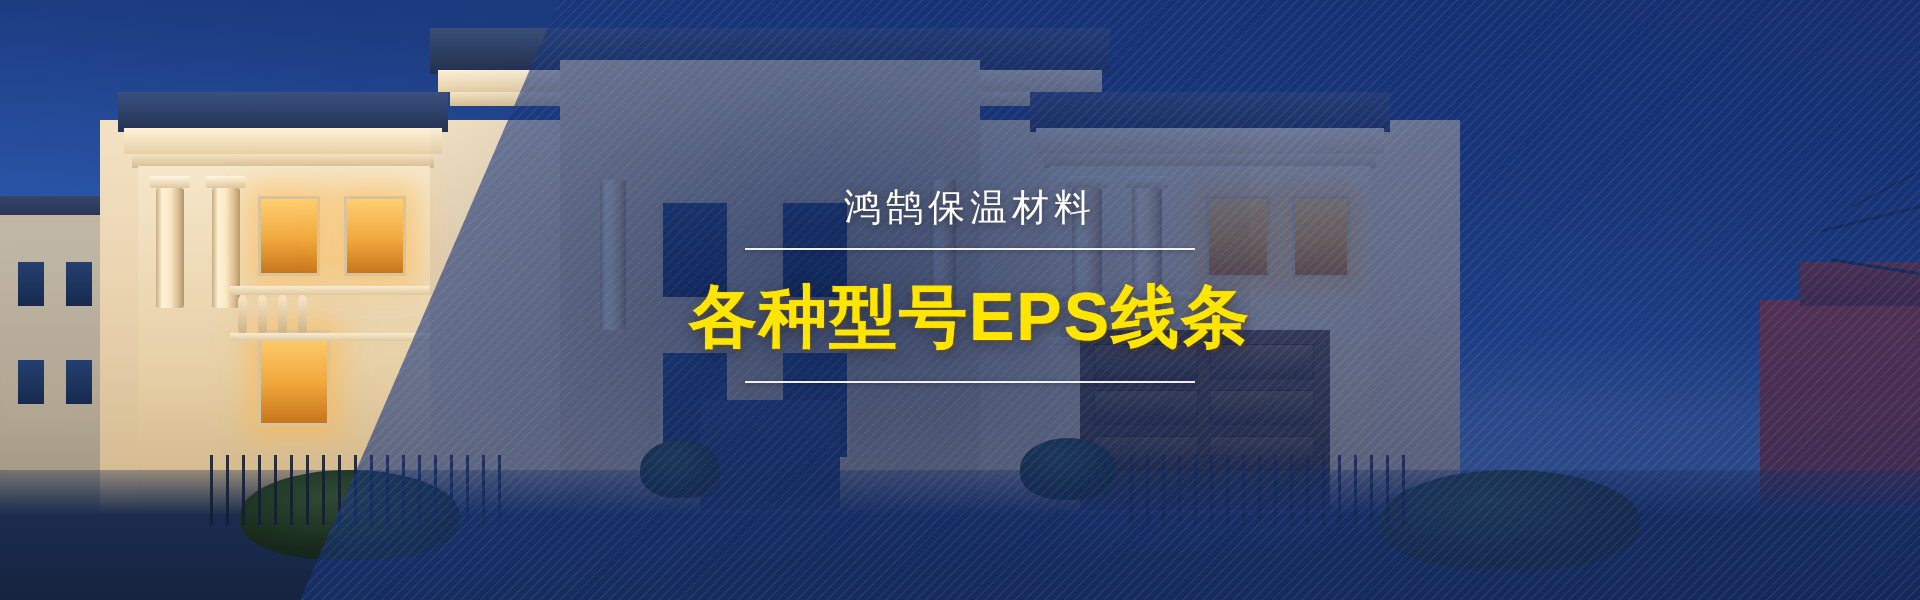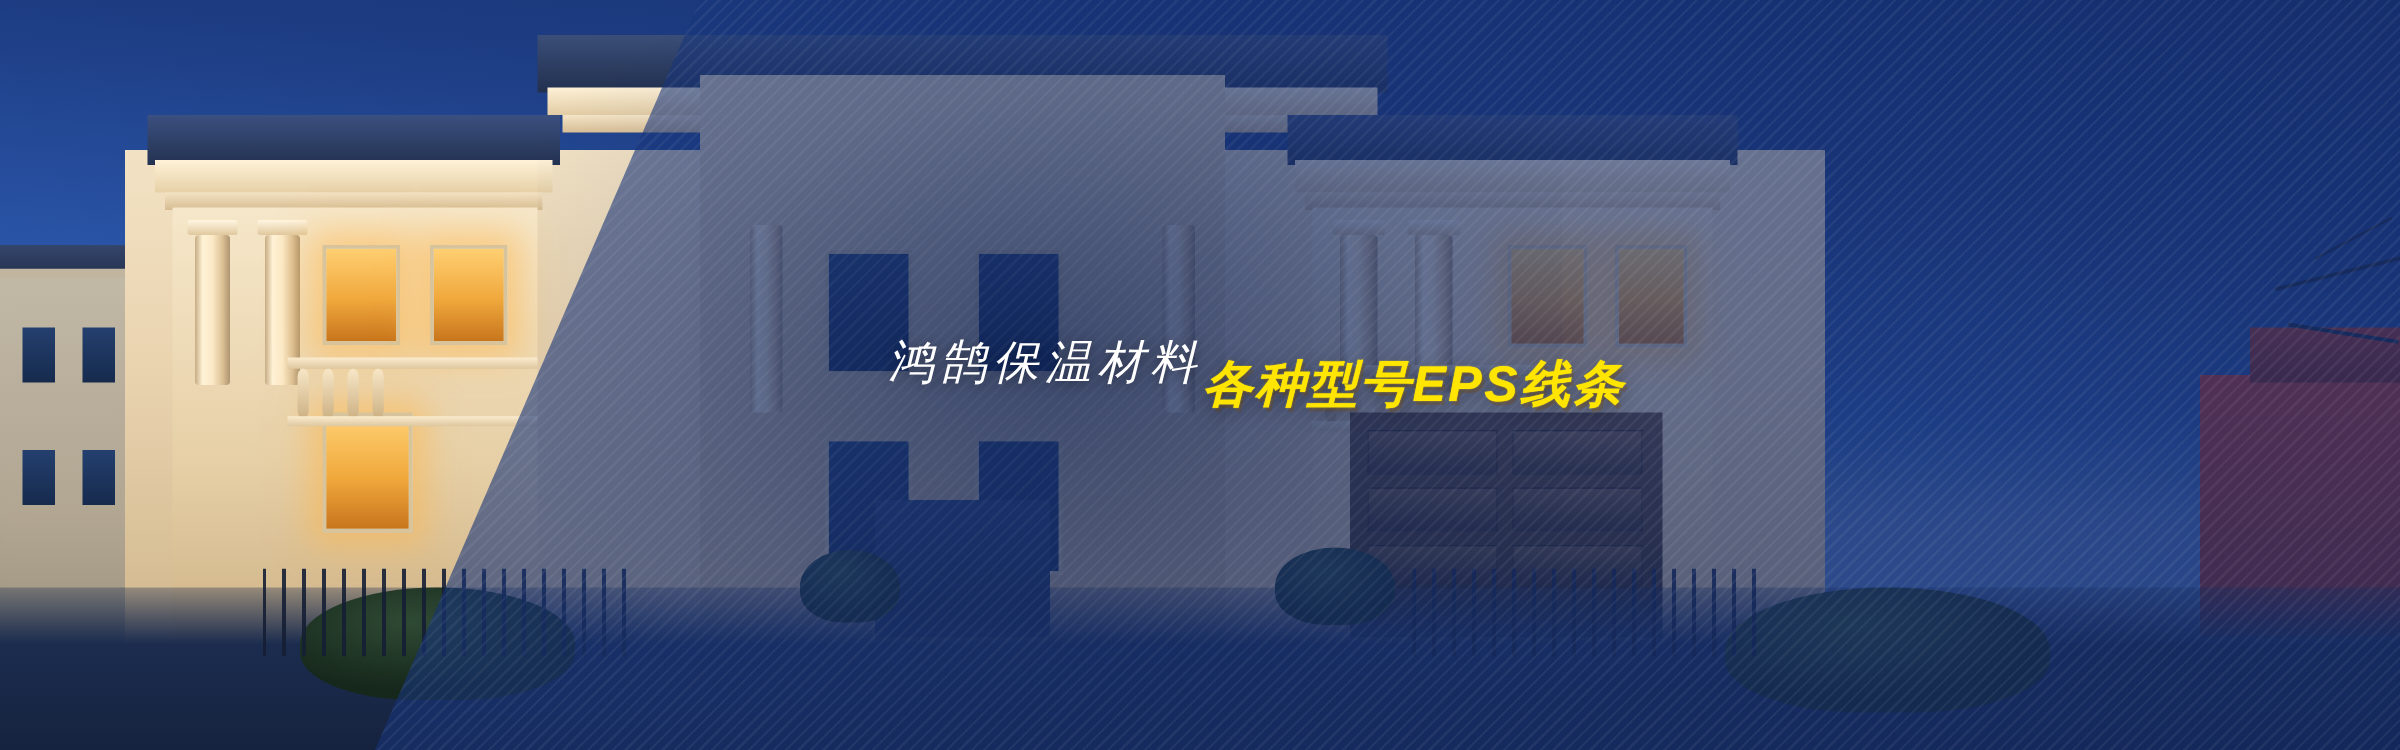--- a/index.html
+++ b/index.html
@@ -137,23 +137,22 @@
   
   .content{
     position:absolute;
     left:0;top:0;width:1920px;height:600px;
     display:flex;flex-direction:column;
     align-items:center;justify-content:center;
     gap:0;
   }
   .inner{
     width:520px;
-    display:flex;flex-direction:row;align-items:flex-end;
+    display:flex;flex-direction:column;align-items:center;
     transform:translateX(10px);
-    font-style:italic;
   }
 
   .eyebrow{
     color:#ffffff;
     font-size:37px;
     letter-spacing:5px;
     line-height:1;
     text-shadow:0 2px 10px rgba(0,0,0,.45);
     white-space:nowrap;
     margin-bottom:22px;
@@ -162,21 +161,21 @@
   .rule{
     width:450px;height:2px;
     background:rgba(255,255,255,.92);
     box-shadow:0 1px 4px rgba(0,0,0,.35);
   }
   .rule.top{margin-bottom:30px;}
   .rule.bottom{margin-top:28px;margin-bottom:28px;}
 
   .headline{
     color:#ffe500;
-    font-size:40px;
+    font-size:68px;
     font-weight:bold;
     line-height:1.07;
     letter-spacing:2px;
     white-space:nowrap;
     text-shadow:
       0 0 1px #ffe500,
       2px 3px 0 rgba(120,70,0,.30),
       0 4px 16px rgba(0,0,0,.38);
   }
   .headline + .headline{margin-top:4px;}

